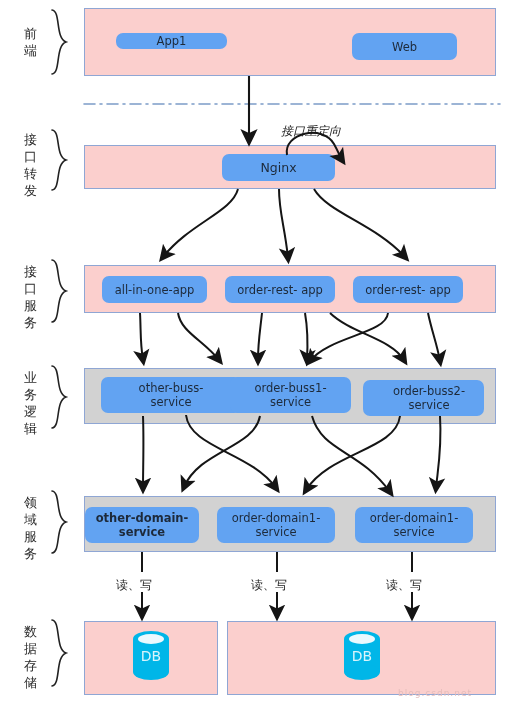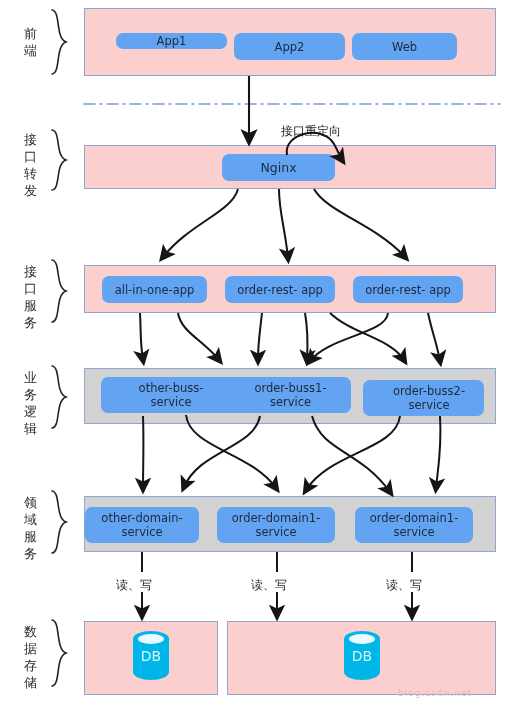--- a/index.html
+++ b/index.html
@@ -159,37 +159,36 @@
 
   <div class="panel pink" style="left:84px;top:8px;width:412px;height:68px;"></div>
   <div class="panel pink" style="left:84px;top:145px;width:412px;height:44px;"></div>
   <div class="panel pink" style="left:84px;top:265px;width:412px;height:48px;"></div>
   <div class="panel gray" style="left:84px;top:368px;width:412px;height:56px;"></div>
   <div class="panel gray" style="left:84px;top:496px;width:412px;height:56px;"></div>
   <div class="panel pink" style="left:84px;top:621px;width:134px;height:74px;"></div>
   <div class="panel pink" style="left:227px;top:621px;width:269px;height:74px;"></div>
 
   <div class="node" style="left:116px;top:33px;width:111px;height:16px;">App1</div>
-  <div class="node" style="left:234px;top:33px;width:111px;height:27px;">App2</div>
   <div class="node" style="left:352px;top:33px;width:105px;height:27px;">Web</div>
 
   <div class="node nginx" style="left:222px;top:154px;width:113px;height:27px;">Nginx</div>
 
   <div class="node" style="left:102px;top:276px;width:105px;height:27px;text-align:center;">all-in-one-app</div>
   <div class="node" style="left:225px;top:276px;width:110px;height:27px;">order-rest- app</div>
   <div class="node" style="left:353px;top:276px;width:110px;height:27px;">order-rest- app</div>
 
   <div class="node" style="left:101px;top:377px;width:140px;height:36px;white-space:pre-line;">other-buss-
 service</div>
   <div class="node" style="left:230px;top:377px;width:121px;height:36px;white-space:pre-line;">order-buss1-
 service</div>
   <div class="node" style="left:363px;top:380px;width:121px;height:36px;white-space:pre-line;padding-left:15px;">order-buss2-
 service</div>
 
-  <div class="node" style="left:85px;top:507px;width:114px;height:36px;white-space:pre-line;">other-domain-
+  <div class="node" style="left:85px;top:507px;width:114px;height:36px;white-space:pre-line;font-weight:bold;">other-domain-
 service</div>
   <div class="node" style="left:217px;top:507px;width:118px;height:36px;white-space:pre-line;">order-domain1-
 service</div>
   <div class="node" style="left:355px;top:507px;width:118px;height:36px;white-space:pre-line;">order-domain1-
 service</div>
 
   <svg class="dbicon" style="left:127px;top:629px;" width="48" height="54" viewBox="0 0 48 54">
     <ellipse cx="24" cy="10" rx="18" ry="8" fill="#00b6e8"></ellipse>
     <rect x="6" y="10" width="36" height="33" fill="#00b6e8"></rect>
     <ellipse cx="24" cy="43" rx="18" ry="8" fill="#00b6e8"></ellipse>
@@ -200,21 +199,21 @@
   <svg class="dbicon" style="left:338px;top:629px;" width="48" height="54" viewBox="0 0 48 54">
     <ellipse cx="24" cy="10" rx="18" ry="8" fill="#00b6e8"></ellipse>
     <rect x="6" y="10" width="36" height="33" fill="#00b6e8"></rect>
     <ellipse cx="24" cy="43" rx="18" ry="8" fill="#00b6e8"></ellipse>
     <ellipse cx="24" cy="10" rx="13" ry="5" fill="#ffffff" opacity="0.92"></ellipse>
     <text x="24" y="32" text-anchor="middle" font-size="14" fill="#ffffff" font-family="DejaVu Sans, sans-serif" opacity="0.85">DB</text>
   </svg>
 
   <div class="watermark" style="left:398px;top:688px;">blog.csdn.net</div>
 
-  <div class="anno" style="left:281px;top:124px;">接口重定向</div>
+  <div class="anno" style="left:281px;top:124px;font-style:italic;">接口重定向</div>
   <div class="anno" style="left:116px;top:578px;">读、写</div>
   <div class="anno" style="left:251px;top:578px;">读、写</div>
   <div class="anno" style="left:386px;top:578px;">读、写</div>
 
   <svg class="overlay">
     <defs>
       <marker id="ah" markerWidth="9" markerHeight="9" refX="5.2" refY="4.5" orient="auto" markerUnits="strokeWidth">
         <path d="M0,0.4 L8.4,4.5 L0,8.6 L1.9,4.5 Z" fill="#151515"></path>
       </marker>
     </defs>

